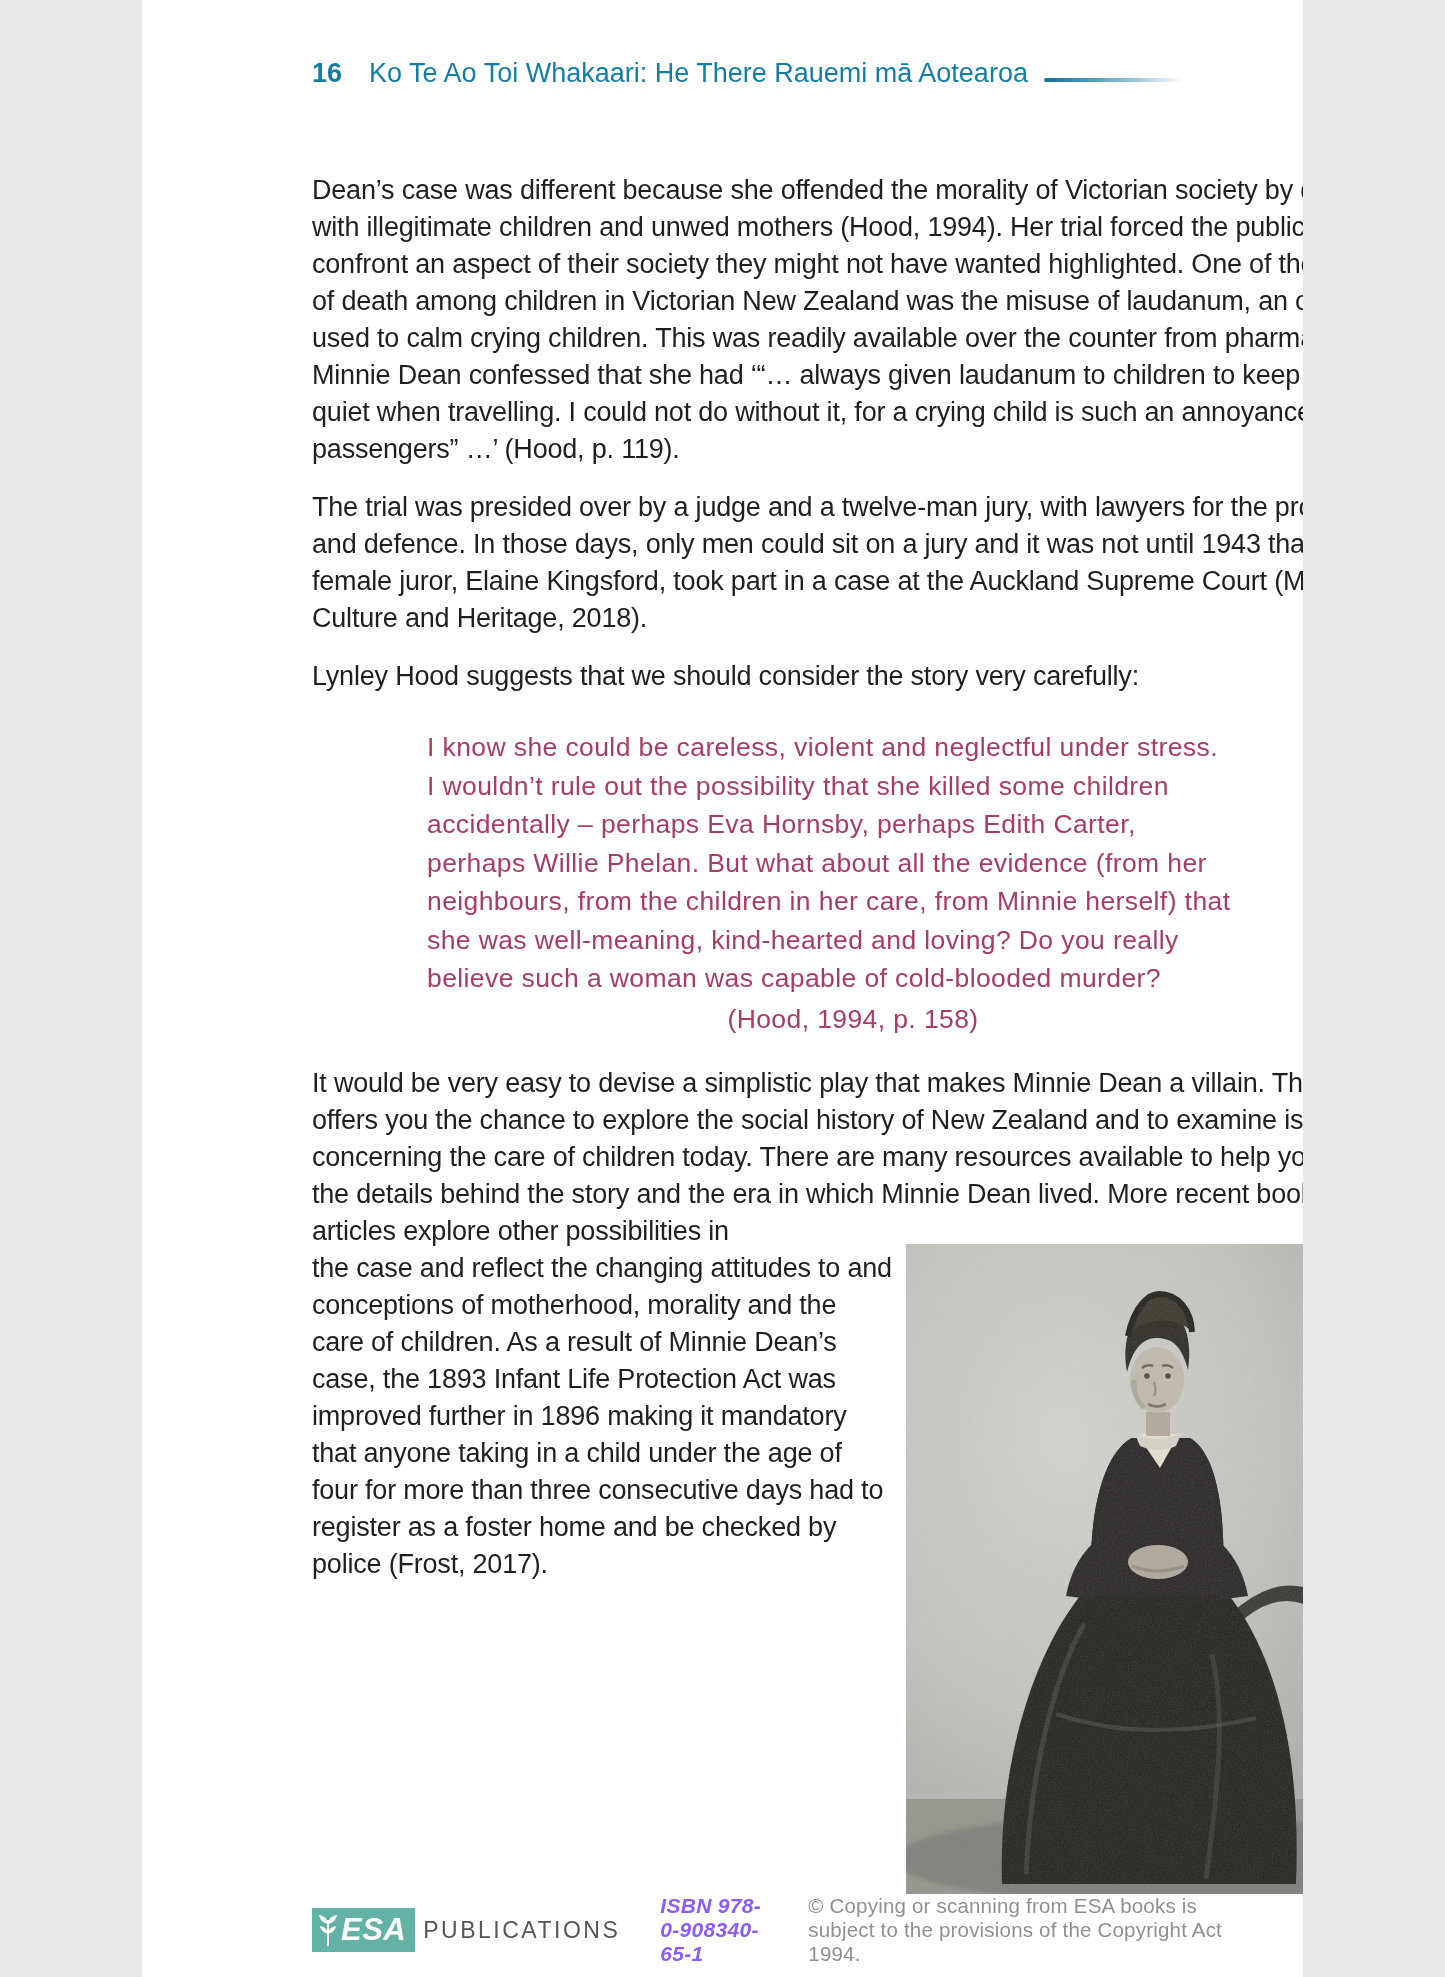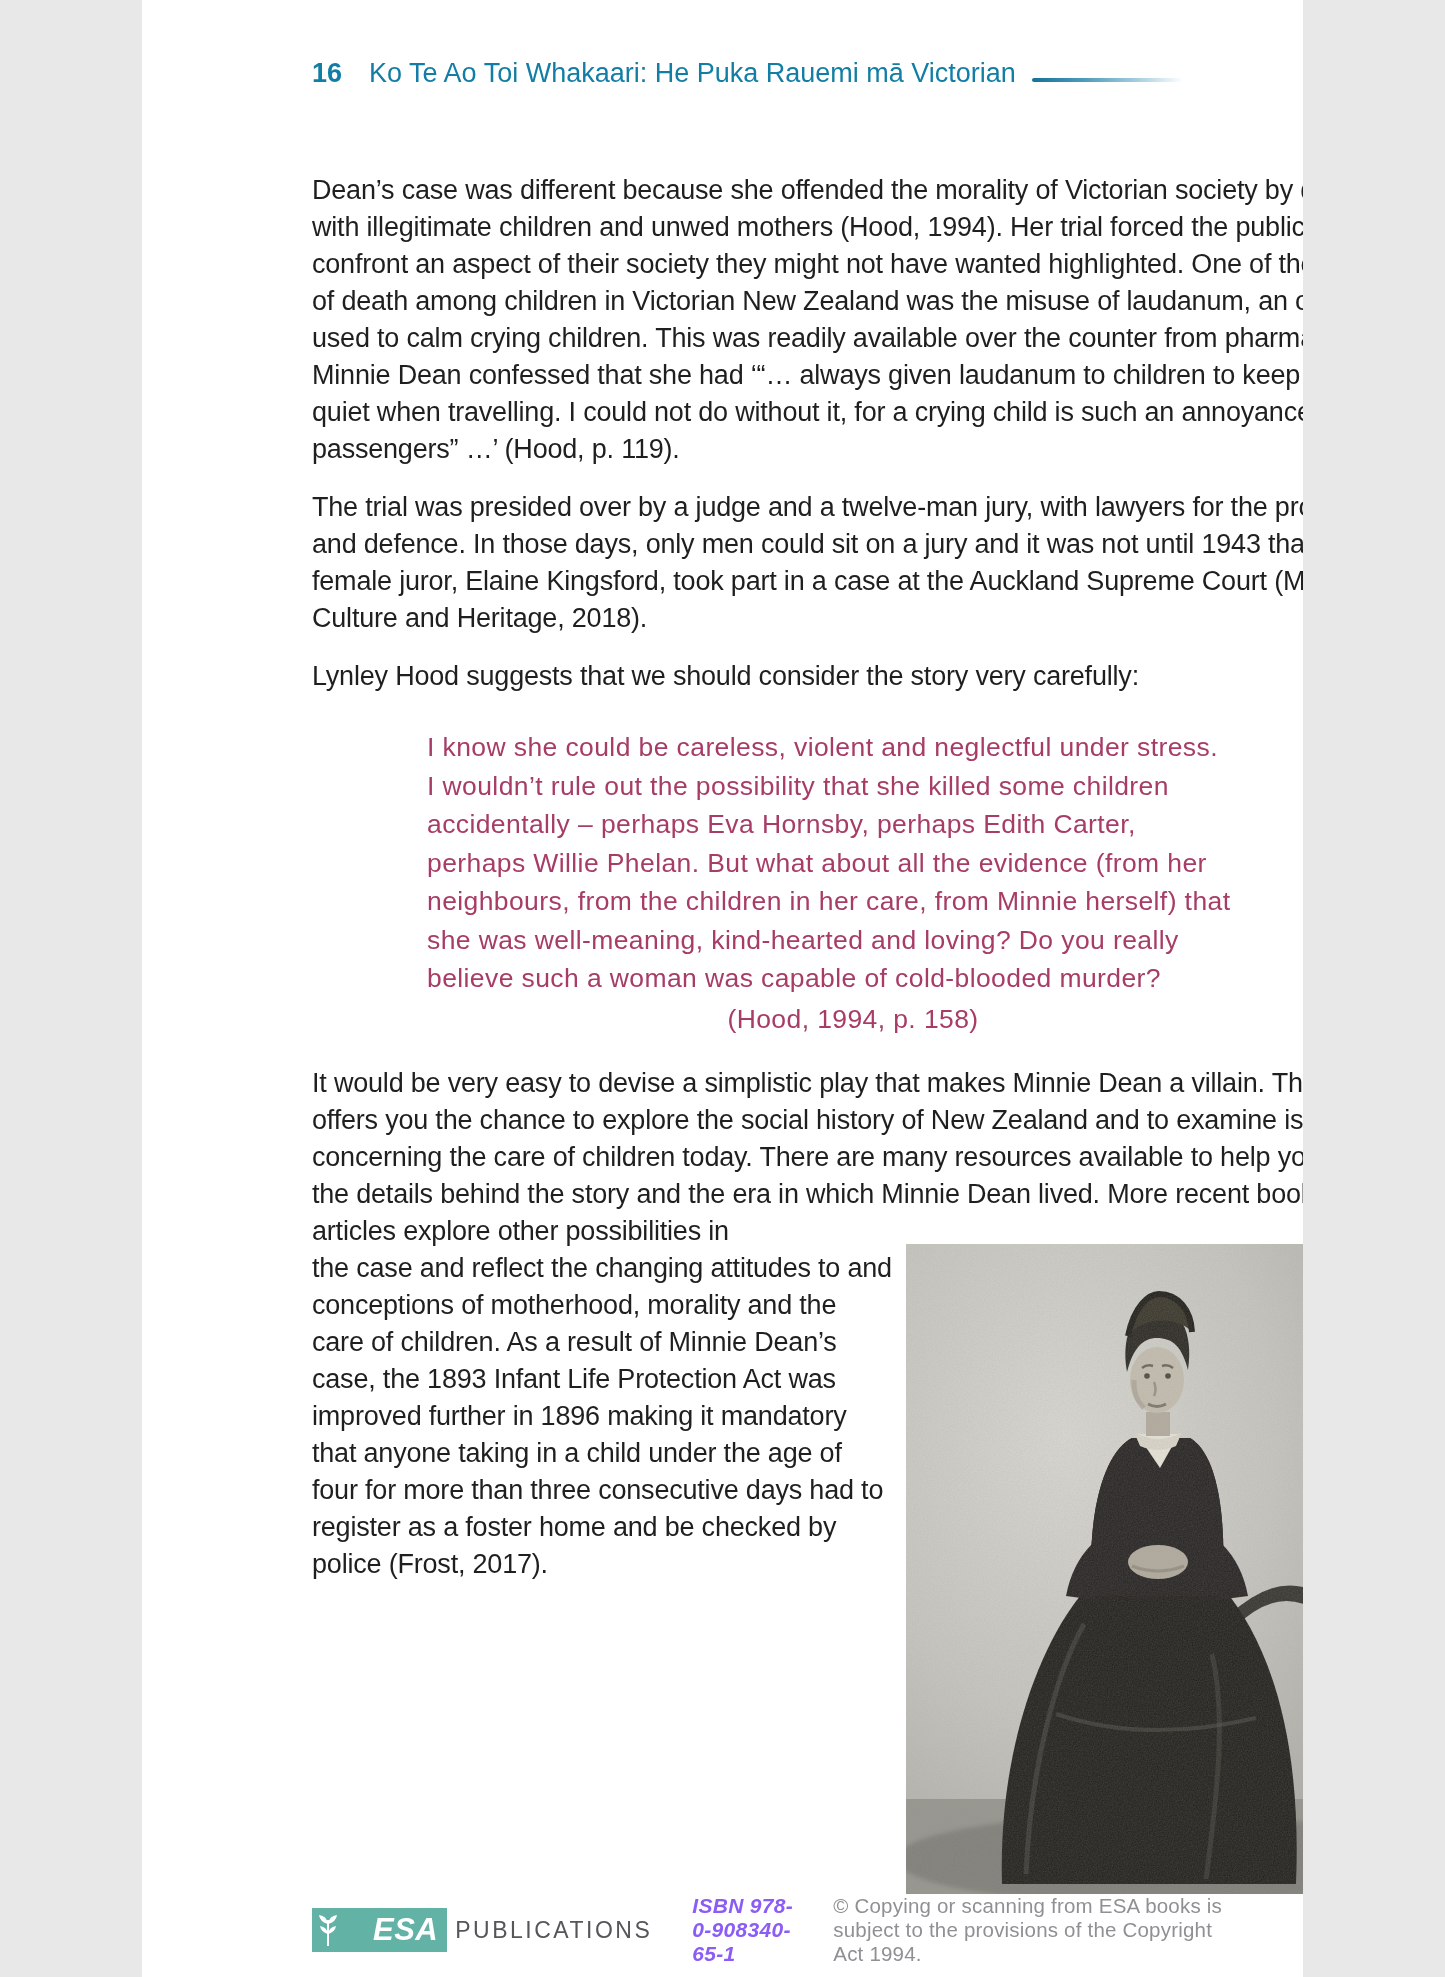--- a/index.html
+++ b/index.html
@@ -55,35 +55,34 @@
   .footer {
     position:absolute; left:170px; top:1894px; right:80px;
     display:flex; align-items:center;
   }
   .esa-logo {
     display:flex; align-items:center;
     background:#63b2a6; color:#ffffff;
     height:44px; padding:0 9px 0 5px;
     font-weight:bold; font-style:italic; font-size:31px;
     letter-spacing:0.5px;
-    gap:32px;
   }
   .esa-logo svg { margin-right:2px; }
   .publications { margin-left:8px; font-size:23px; color:#55565a; letter-spacing:2.5px; }
   .isbn { margin-left:40px; font-style:italic; font-weight:bold; font-size:21px; color:#8b5cf6; letter-spacing:0.3px; }
   .copyright { margin-left:32px; font-size:20.5px; color:#8f9093; letter-spacing:0.2px; }
 </style>
 </head>
 <body>
 
 <div class="page">
 
   <div class="header">
     <span class="page-num">16</span>
-    <span class="book-title">Ko Te Ao Toi Whakaari: He Puka Rauemi mā Victorian</span>
+    <span class="book-title">Ko Te Ao Toi Whakaari: He There Rauemi mā Aotearoa</span>
     <span class="header-rule"></span>
   </div>
 
   <div class="content">
     <p class="para">Dean’s case was different because she offended the morality of Victorian society by dealing with illegitimate children and unwed mothers (Hood, 1994). Her trial forced the public to confront an aspect of their society they might not have wanted highlighted. One of the causes of death among children in Victorian New Zealand was the misuse of laudanum, an opiate used to calm crying children. This was readily available over the counter from pharmacists. Minnie Dean confessed that she had ‘“… always given laudanum to children to keep them quiet when travelling. I could not do without it, for a crying child is such an annoyance to other passengers” …’ (Hood, p. 119).</p>
     <p class="para">The trial was presided over by a judge and a twelve-man jury, with lawyers for the prosecution and defence. In those days, only men could sit on a jury and it was not until 1943 that the first female juror, Elaine Kingsford, took part in a case at the Auckland Supreme Court (Ministry for Culture and Heritage, 2018).</p>
     <p class="para lead">Lynley Hood suggests that we should consider the story very carefully:</p>
 
     <div class="quote-block">
       <div class="quote-text">I know she could be careless, violent and neglectful under stress.

